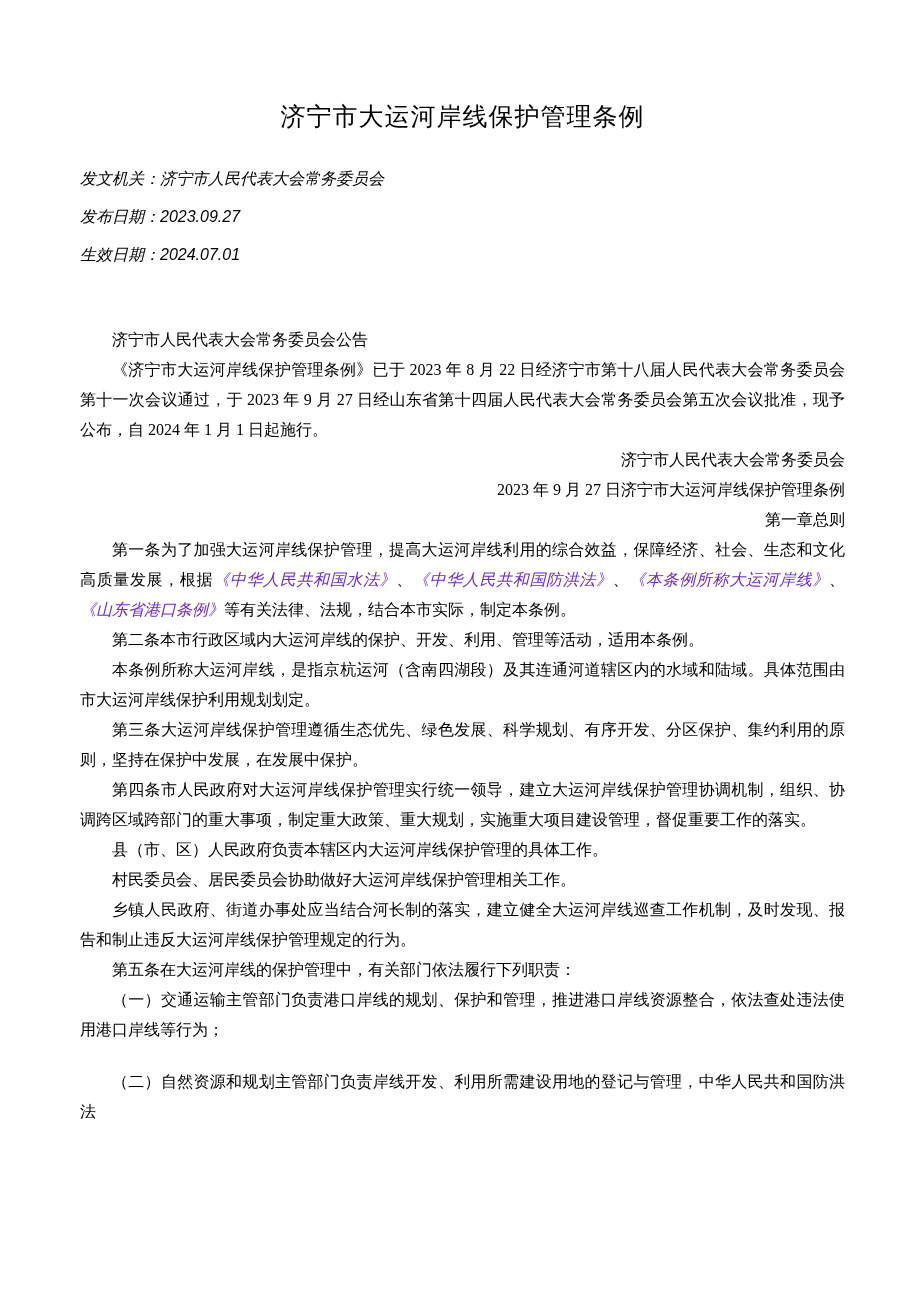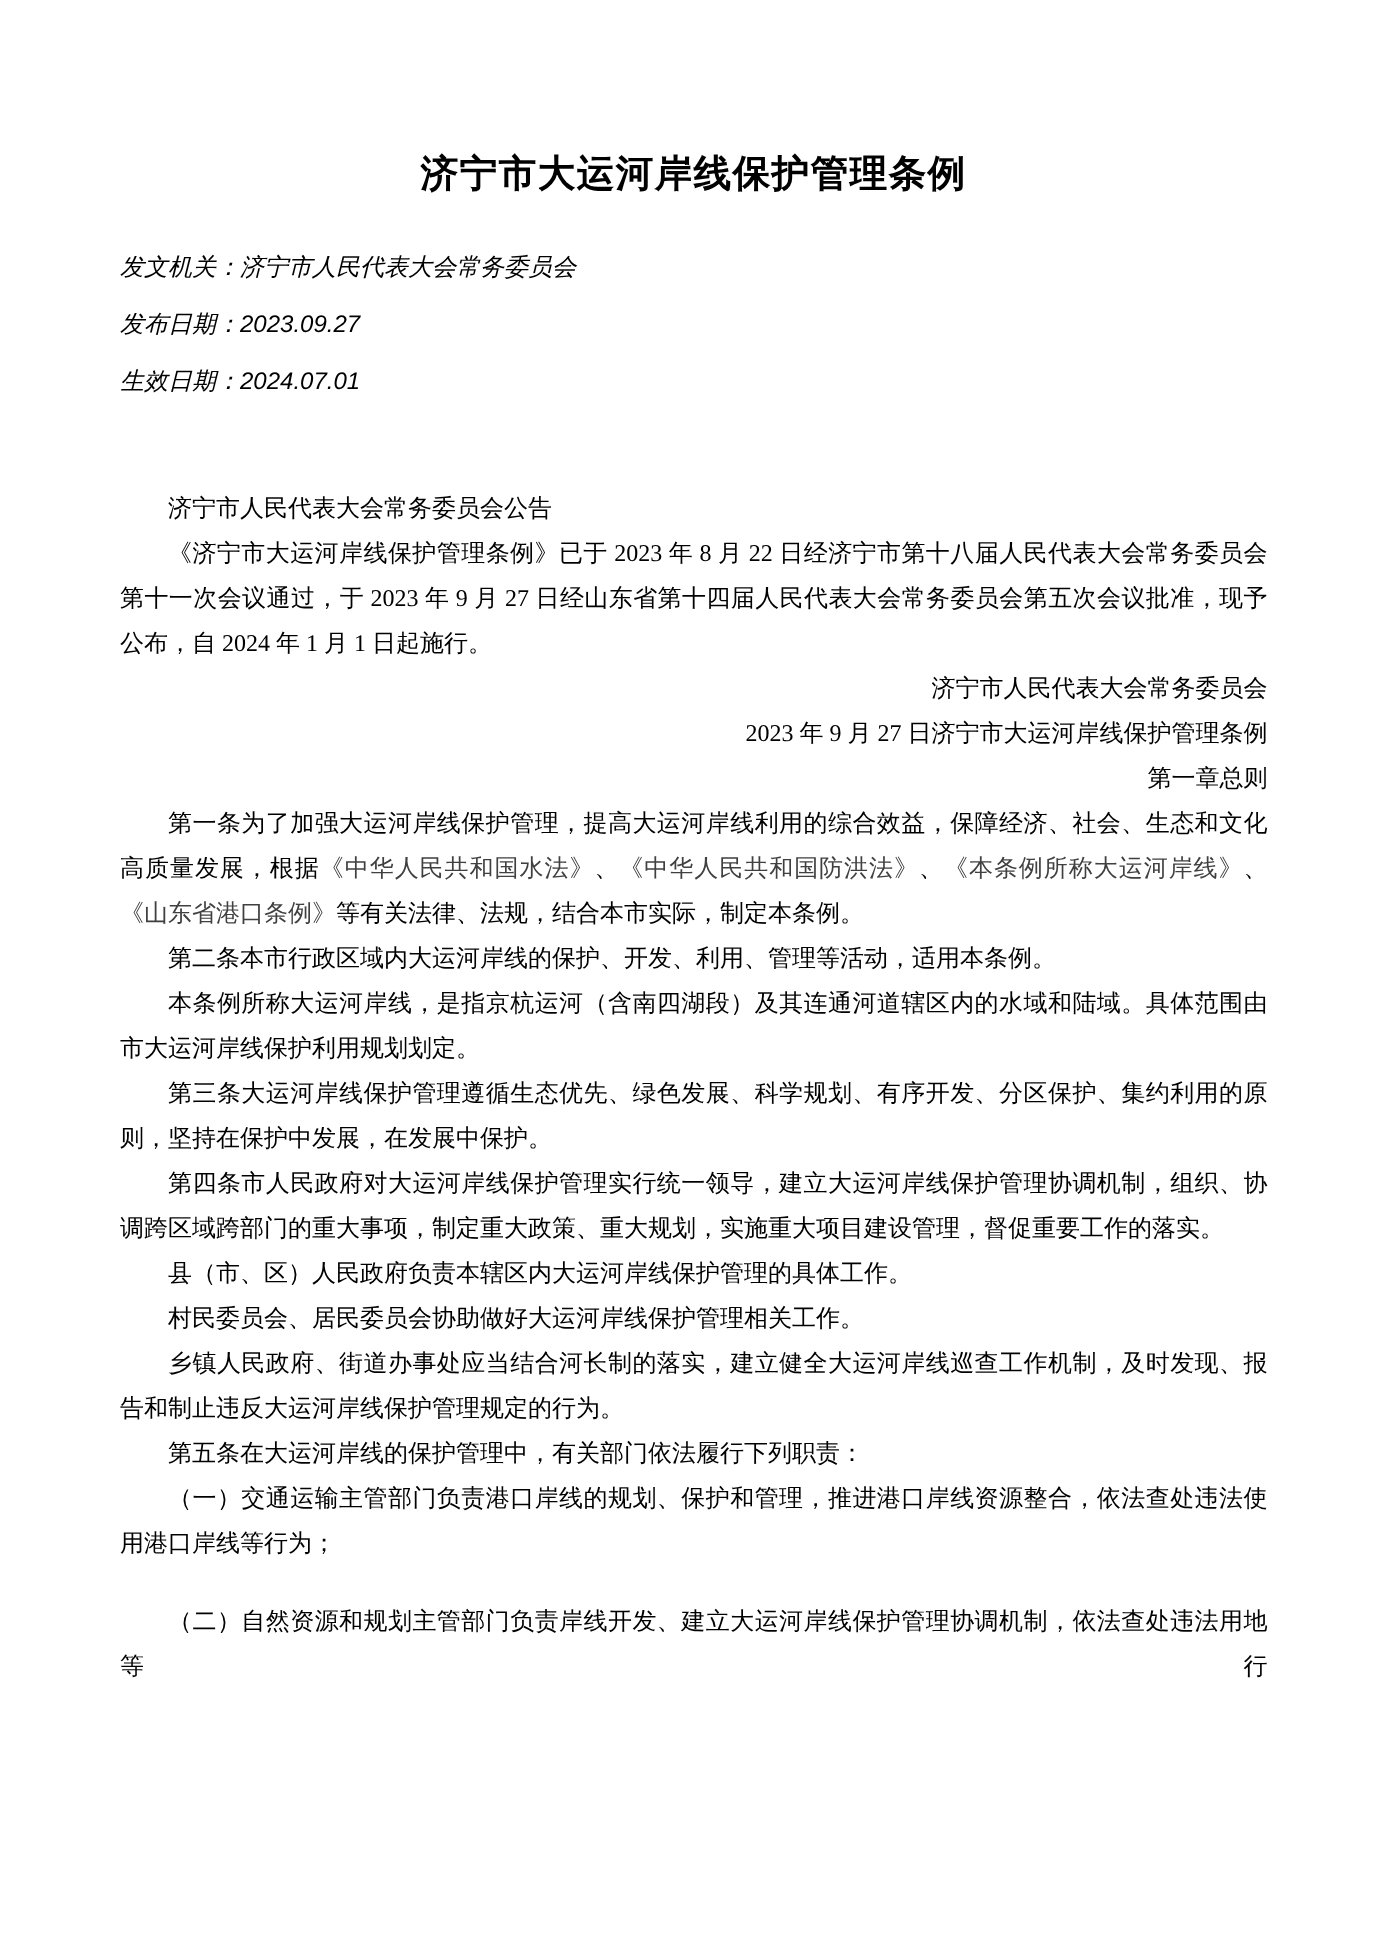--- a/index.html
+++ b/index.html
@@ -17,21 +17,21 @@
   .page {
     width: 920px;
     height: 1301px;
     box-sizing: border-box;
     padding: 0 75px 0 80px;
     background: #ffffff;
   }
   .title {
     margin: 97px 0 0 0;
     font-size: 25px;
-    font-weight: bold;
+    font-weight: normal;
     line-height: 40px;
     text-align: center;
     letter-spacing: 1px;
   }
   .meta {
     margin-top: 27px;
     font-style: italic;
   }
   .meta-line {
     font-size: 16px;
@@ -60,23 +60,24 @@
     text-align: right;
     text-indent: 0;
   }
   .body p.gap-before {
     margin-top: 22px;
   }
   .body p.fill-line {
     text-align-last: justify;
   }
   a.doc-link {
-    color: #404040;
+    color: #6d28d9;
     text-decoration: none;
     cursor: pointer;
+    font-style: italic;
   }
 </style>
 </head>
 <body>
 
 <div class="page">
 
   <h1 class="title">济宁市大运河岸线保护管理条例</h1>
 
   <div class="meta">
@@ -109,16 +110,16 @@
     <p>第二条本市行政区域内大运河岸线的保护、开发、利用、管理等活动，适用本条例。</p>
     <p>本条例所称大运河岸线，是指京杭运河（含南四湖段）及其连通河道辖区内的水域和陆域。具体范围由市大运河岸线保护利用规划划定。</p>
     <p>第三条大运河岸线保护管理遵循生态优先、绿色发展、科学规划、有序开发、分区保护、集约利用的原则，坚持在保护中发展，在发展中保护。</p>
     <p>第四条市人民政府对大运河岸线保护管理实行统一领导，建立大运河岸线保护管理协调机制，组织、协调跨区域跨部门的重大事项，制定重大政策、重大规划，实施重大项目建设管理，督促重要工作的落实。</p>
     <p>县（市、区）人民政府负责本辖区内大运河岸线保护管理的具体工作。</p>
     <p>村民委员会、居民委员会协助做好大运河岸线保护管理相关工作。</p>
     <p>乡镇人民政府、街道办事处应当结合河长制的落实，建立健全大运河岸线巡查工作机制，及时发现、报告和制止违反大运河岸线保护管理规定的行为。</p>
     <p>第五条在大运河岸线的保护管理中，有关部门依法履行下列职责：</p>
     <p>（一）交通运输主管部门负责港口岸线的规划、保护和管理，推进港口岸线资源整合，依法查处违法使用港口岸线等行为；</p>
 
-    <p class="gap-before fill-line">（二）自然资源和规划主管部门负责岸线开发、建立大运河岸线保护管理协调机制，依法查处违法用地等行</p>
+    <p class="gap-before fill-line">（二）自然资源和规划主管部门负责岸线开发、利用所需建设用地的登记与管理，中华人民共和国防洪法</p>
 
   </div>
 </div>
 
 </body></html>

